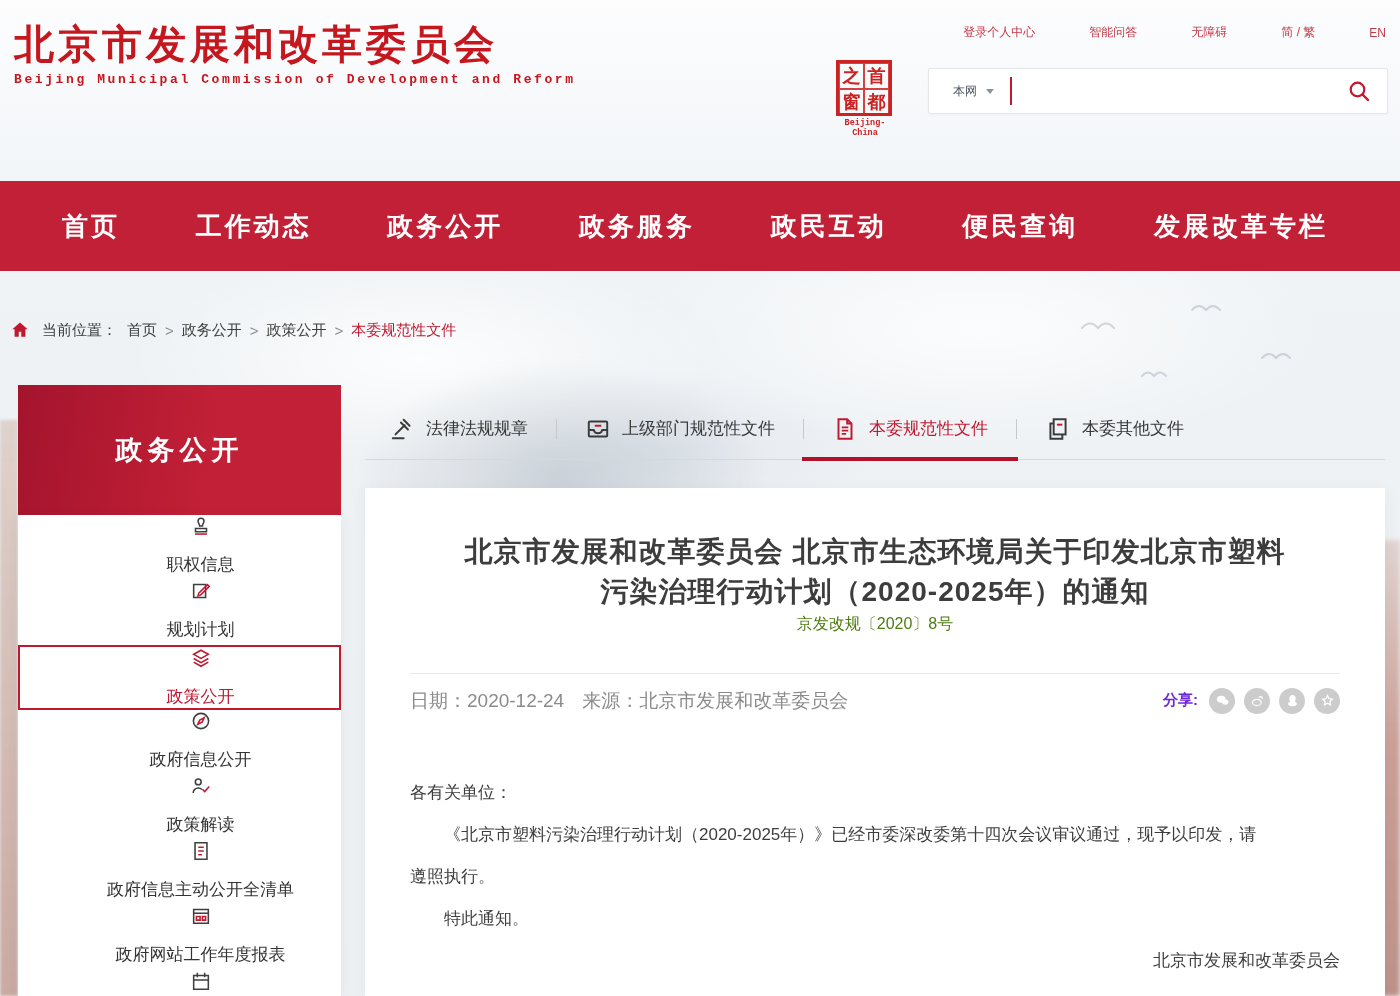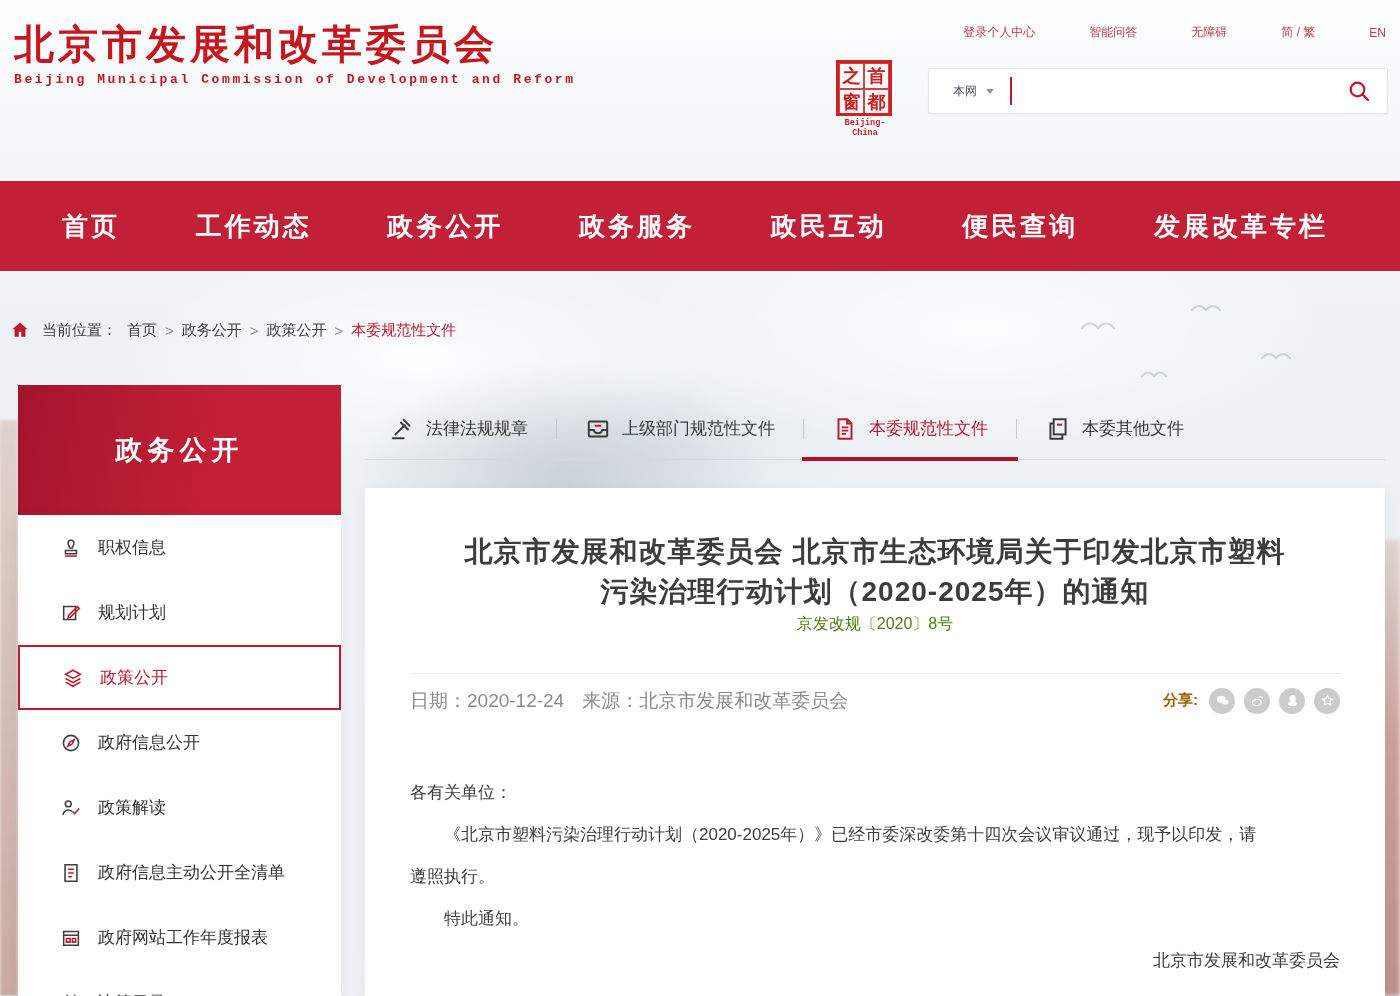--- a/index.html
+++ b/index.html
@@ -69,21 +69,21 @@
   .crumb-label{margin-right:10px;}
   .crumb{cursor:pointer;color:#3c3c3c;}
   .crumb-sep{color:#8a8a8a;margin:0 8px;}
   .crumb.current{color:var(--red-accent);}
 
   
   .sidebar{position:absolute;left:18px;top:385px;width:323px;height:611px;}
   .side-head{height:130px;background:linear-gradient(100deg,#a4142d 0%,#c22036 60%,#c22036 100%);
              display:flex;align-items:center;justify-content:center;color:#fff;font-size:27px;font-weight:bold;letter-spacing:5px;}
   .side-menu{background:#fff;height:481px;overflow:hidden;box-shadow:0 4px 14px rgba(60,70,90,.08);}
-  .side-item{height:65px;display:flex;align-items:center;gap:16px;padding-left:42px;font-size:17px;color:#333;cursor:pointer;}
+  .side-item{height:65px;display:flex;align-items:center;gap:16px;padding-left:42px;font-size:17px;color:#333;cursor:pointer;flex-direction:column;}
   .side-item .s-ic{display:flex;align-items:center;color:#3f3f3f;}
   .side-item.active{border:2px solid var(--red-accent);color:var(--red-accent);}
   .side-item.active .s-ic{color:var(--red-accent);}
 
   
   .content{position:absolute;left:365px;top:398px;width:1020px;}
   .tabs{position:relative;height:62px;display:flex;align-items:center;padding-left:24px;border-bottom:1px solid #d6d9dc;}
   .tab{position:relative;height:100%;display:flex;align-items:center;gap:11px;padding:0 28px;font-size:17px;color:#383838;cursor:pointer;white-space:nowrap;}
   .tab:first-child{padding-left:0;}
   .tab .t-ic{display:flex;align-items:center;color:#3a3a3a;}
@@ -94,21 +94,21 @@
 
   .card{margin-top:28px;background:#fff;min-height:508px;padding:44px 45px 20px;box-shadow:0 4px 16px rgba(60,70,90,.06);}
   .art-title{max-width:940px;margin:0 auto;text-align:center;font-size:28px;font-weight:bold;color:#3d3d3d;
              line-height:1.42;letter-spacing:1px;white-space:pre-line;}
   .art-docnum{margin-top:2px;text-align:center;font-size:16px;color:#4d7c0f;}
   .meta-divider{margin-top:38px;border-top:1px solid #e9e9e9;}
   .meta{margin-top:14px;display:flex;align-items:center;justify-content:space-between;}
   .meta-left{font-size:19px;color:var(--gray-meta);display:flex;align-items:center;}
   .meta-left .gap{display:inline-block;width:18px;}
   .meta-right{display:flex;align-items:center;gap:9px;}
-  .share-label{font-size:15px;color:#a16207;font-weight:bold;margin-right:2px;}
+  .share-label{font-size:15px;color:#6d28d9;font-weight:bold;margin-right:2px;}
   .share-circle{width:26px;height:26px;border-radius:50%;background:#cccccc;display:flex;align-items:center;justify-content:center;cursor:pointer;}
   .art-body{margin-top:58px;font-size:17px;color:var(--txt);}
   .art-body p{line-height:42px;white-space:pre-line;}
   .indent{text-indent:2em;}
   .signature{text-align:right;}
 </style>
 </head>
 <body>
 
 <div class="page">

